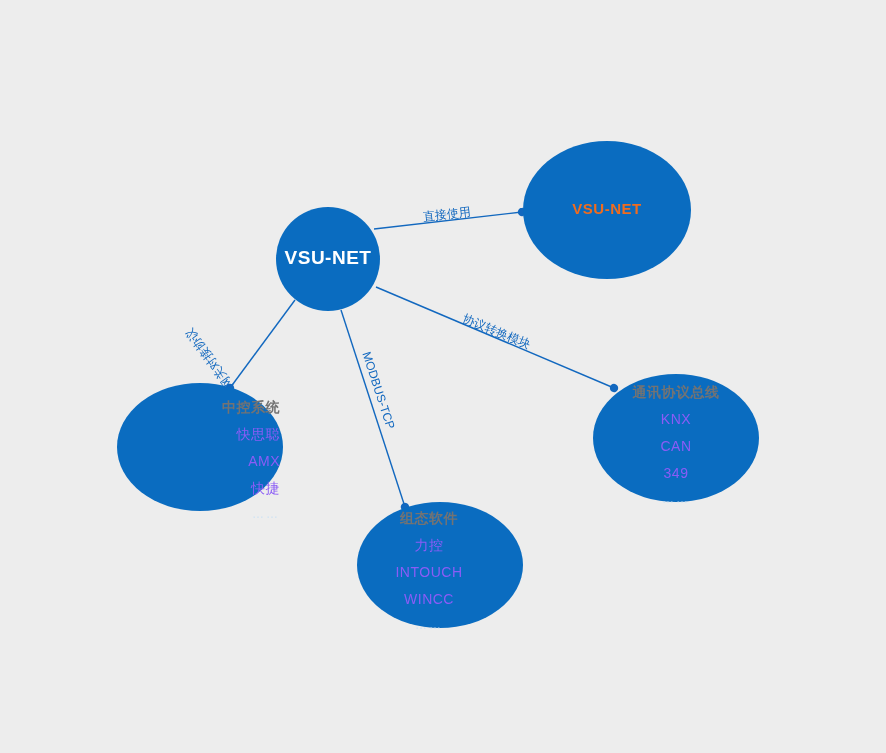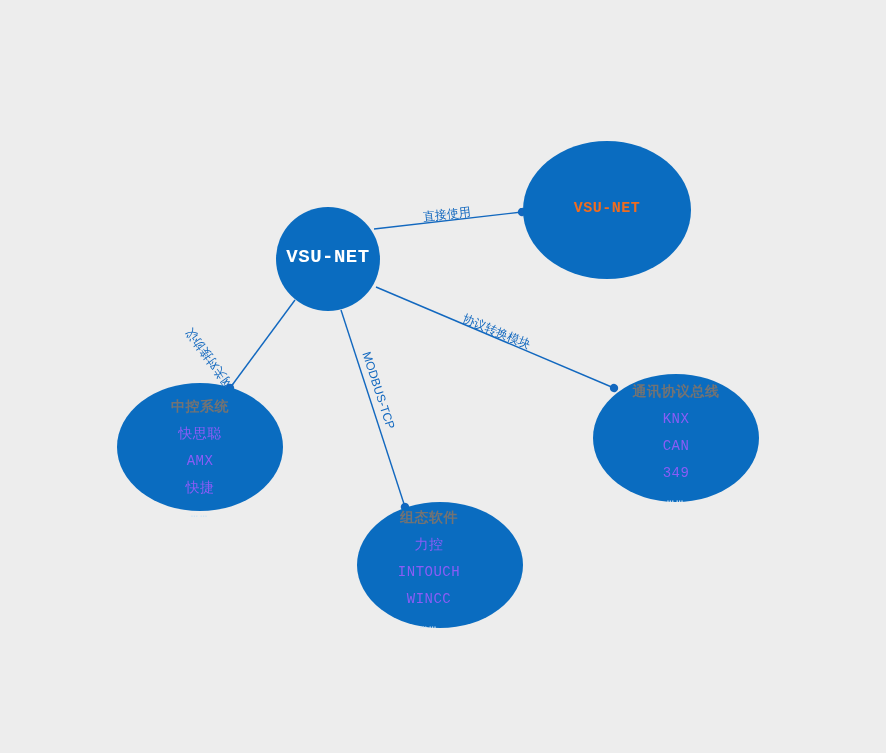--- a/index.html
+++ b/index.html
@@ -23,21 +23,20 @@
     top: 0;
     left: 0;
     width: 886px;
     height: 753px;
   }
   .node-label-stack {
     position: absolute;
     text-align: center;
     line-height: 1.0;
     user-select: none;
-    font-family: Liberation Mono, monospace;
   }
   .node-title {
     color: #737373;
     font-weight: bold;
     font-size: 14px;
     letter-spacing: 0.5px;
   }
   .node-item {
     color: #8b5cf6;
     font-size: 14px;
@@ -103,21 +102,21 @@
   </svg>
 
   <div class="node-label-stack" style="left:248px; top:248px; width:160px;">
     <div class="center-label">VSU-NET</div>
   </div>
 
   <div class="node-label-stack" style="left:527px; top:201px; width:160px;">
     <div class="hub-label">VSU-NET</div>
   </div>
 
-  <div class="node-label-stack" style="left:120px; top:400px; width:160px;">
+  <div class="node-label-stack" style="left:120px; top:400px; width:160px;text-align:right;">
     <div class="node-title sp-top">中控系统</div>
     <div class="node-item sp-item">快思聪</div>
     <div class="node-item sp-item">AMX</div>
     <div class="node-item sp-item">快捷</div>
     <div class="node-ellipsis">……</div>
   </div>
 
   <div class="node-label-stack" style="left:349px; top:511px; width:160px;">
     <div class="node-title sp-top">组态软件</div>
     <div class="node-item sp-item">力控</div>

